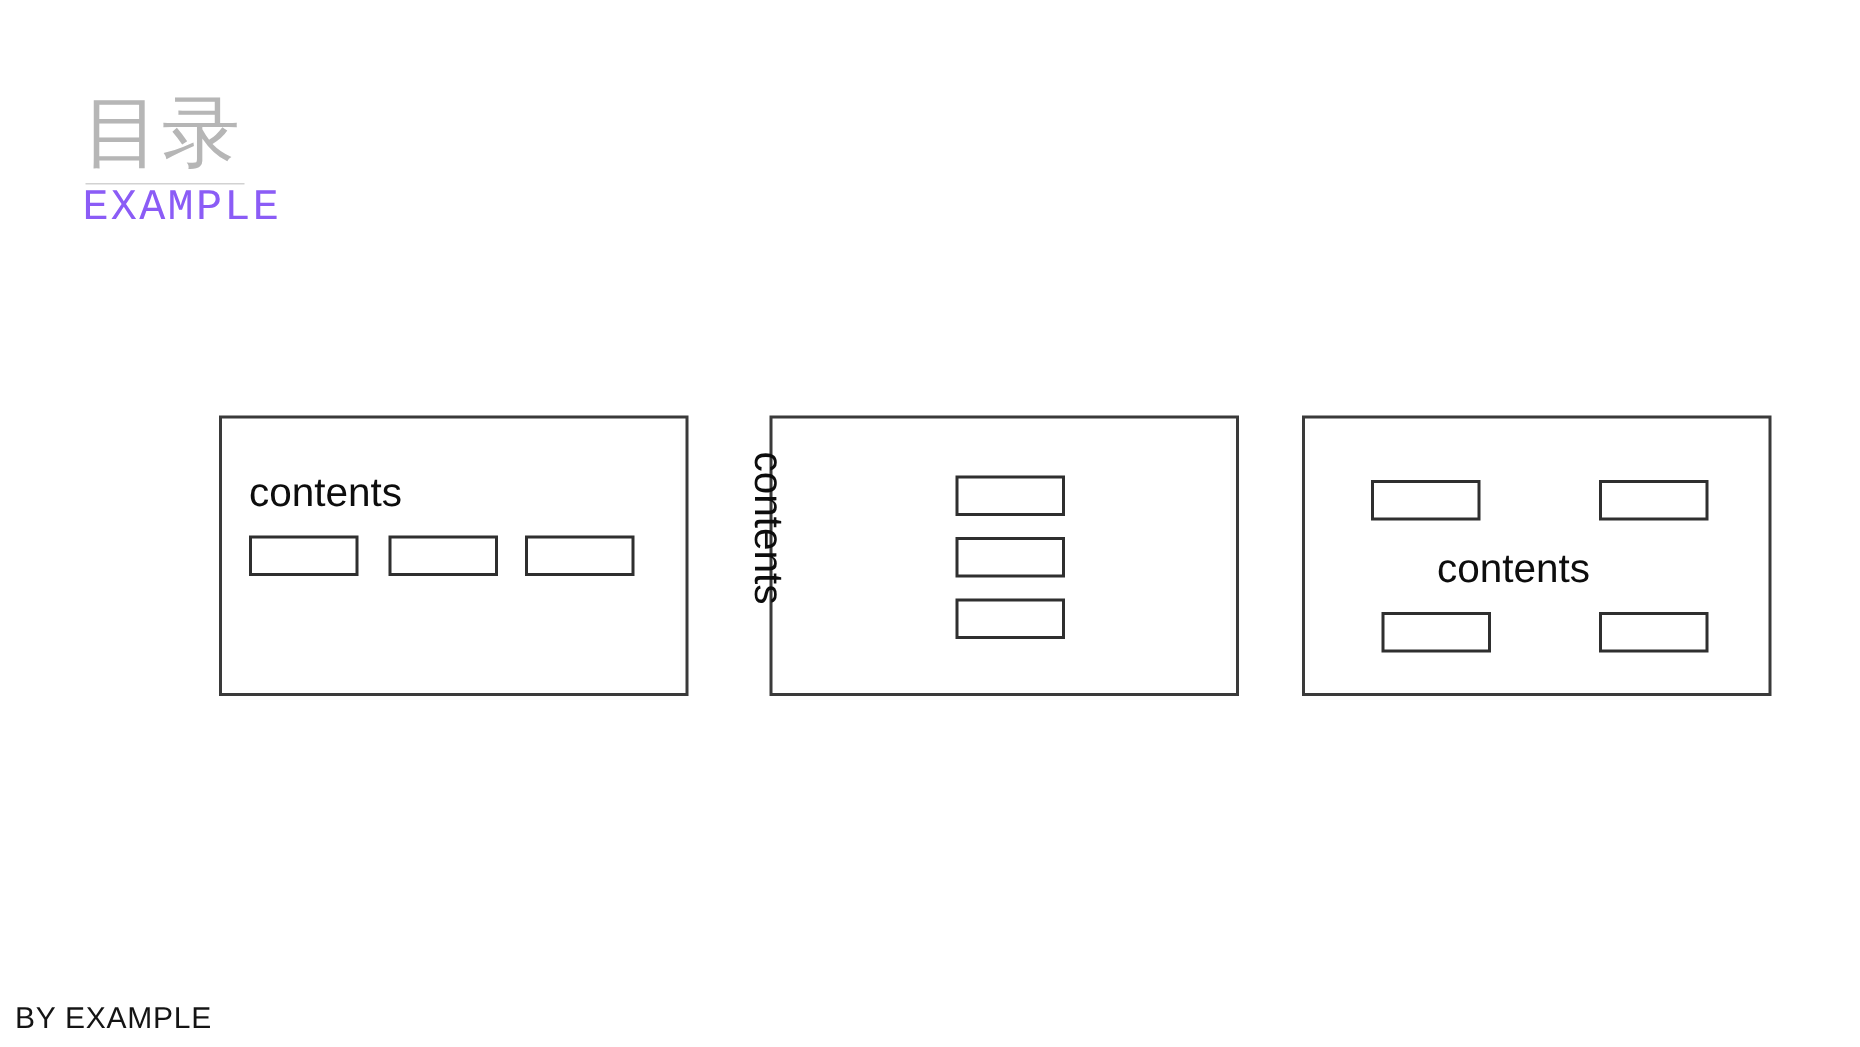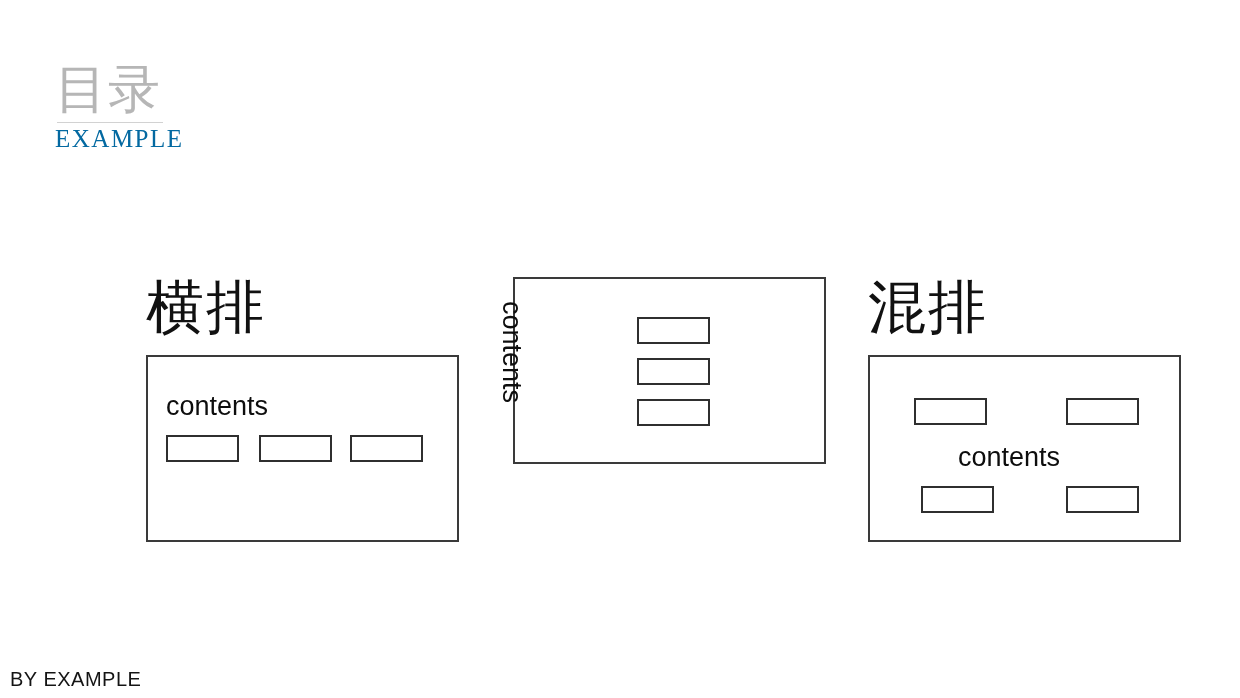--- a/index.html
+++ b/index.html
@@ -31,24 +31,24 @@
     letter-spacing: 1px;
     white-space: nowrap;
   }
   .header-rule {
     width: 106px;
     height: 1px;
     background: #d2d2d2;
     margin: 4px 0 2px 2px;
   }
   .header-en {
-    font-family: Liberation Serif, serif;
-    font-size: 25px;
+    font-family: Liberation Mono, monospace;
+    font-size: 29px;
     line-height: 28px;
-    color: #0369a1;
+    color: #8b5cf6;
     letter-spacing: 1.5px;
     white-space: nowrap;
   }
 
   
   .panels {
     position: absolute;
     left: 146px;
     top: 277px;
     width: 1038px;
@@ -143,40 +143,38 @@
 
   <div class="header">
     <div class="header-cn">目录</div>
     <div class="header-rule"></div>
     <div class="header-en">EXAMPLE</div>
   </div>
 
   <div class="panels">
 
     <div class="panel panel-1">
-      <div class="panel-title">横排</div>
       <div class="panel-box">
         <div class="label p1-label">contents</div>
         <div class="cell p1-c1"></div>
         <div class="cell p1-c2"></div>
         <div class="cell p1-c3"></div>
       </div>
     </div>
 
     <div class="panel panel-2">
       <div class="panel-box">
         <div class="label p2-label">contents</div>
         <div class="cell p2-c1"></div>
         <div class="cell p2-c2"></div>
         <div class="cell p2-c3"></div>
       </div>
     </div>
 
     <div class="panel panel-3">
-      <div class="panel-title">混排</div>
       <div class="panel-box">
         <div class="cell p3-c1"></div>
         <div class="cell p3-c2"></div>
         <div class="label p3-label">contents</div>
         <div class="cell p3-c3"></div>
         <div class="cell p3-c4"></div>
       </div>
     </div>
 
   </div>

